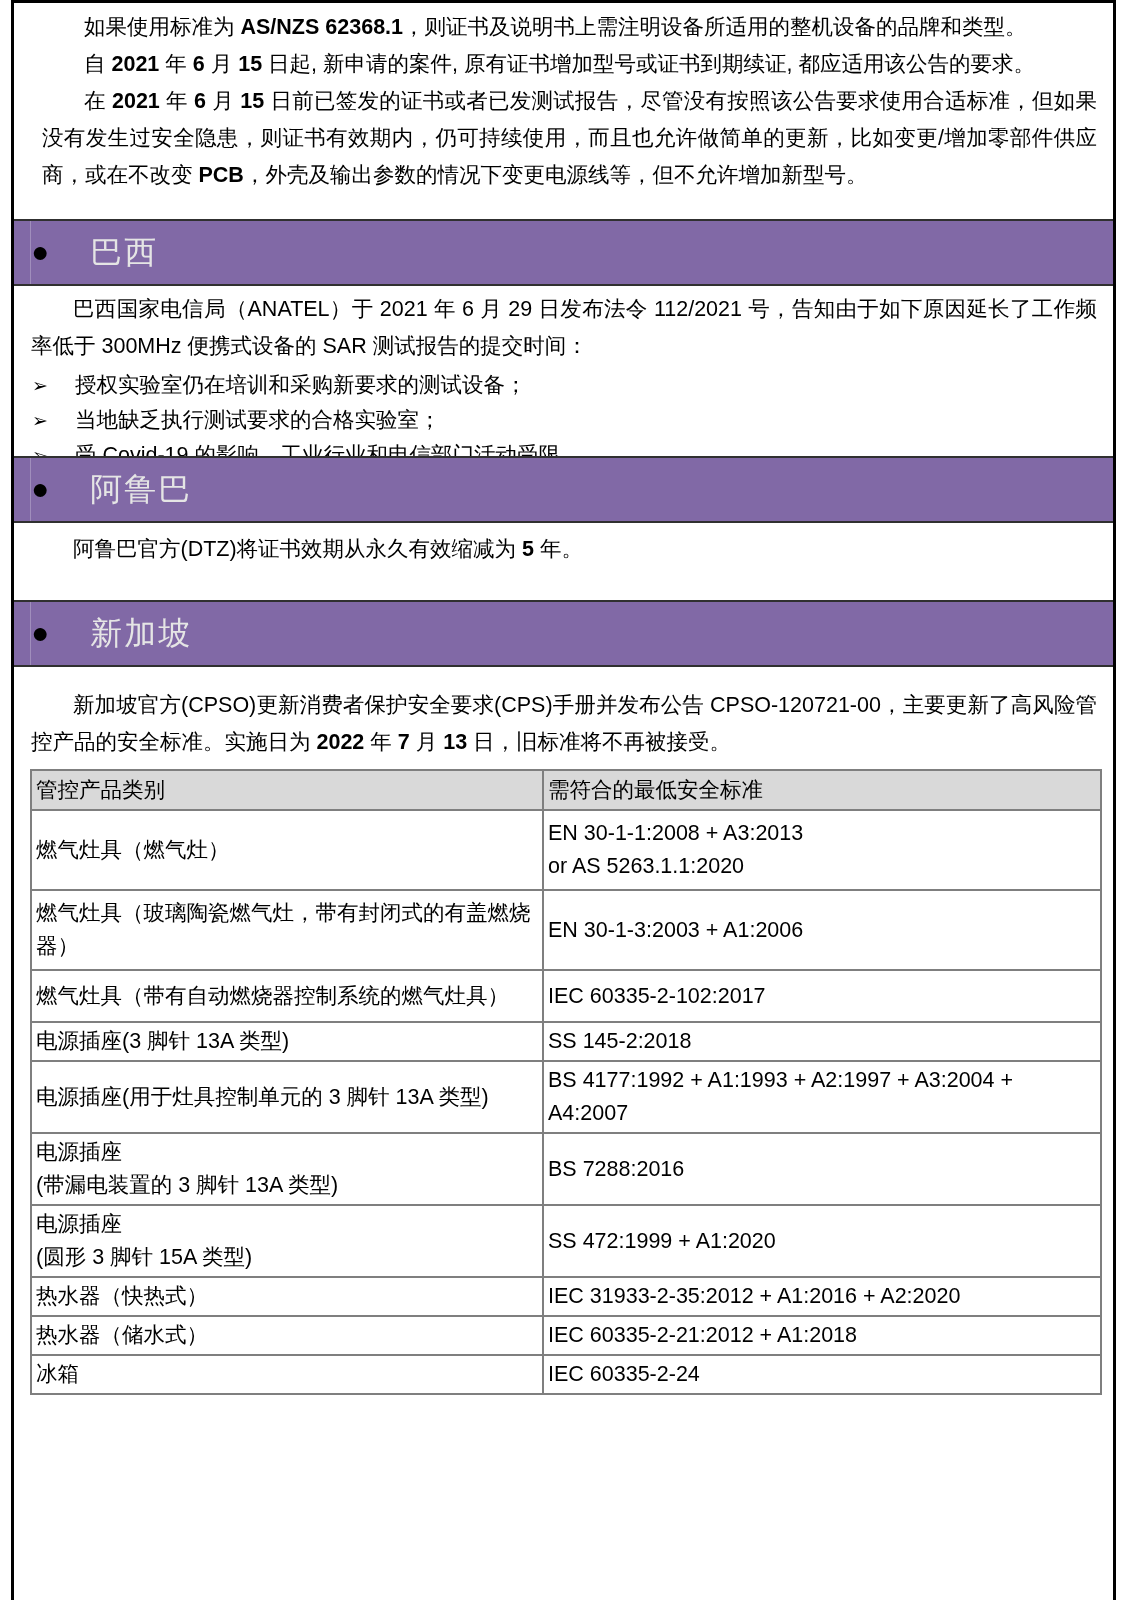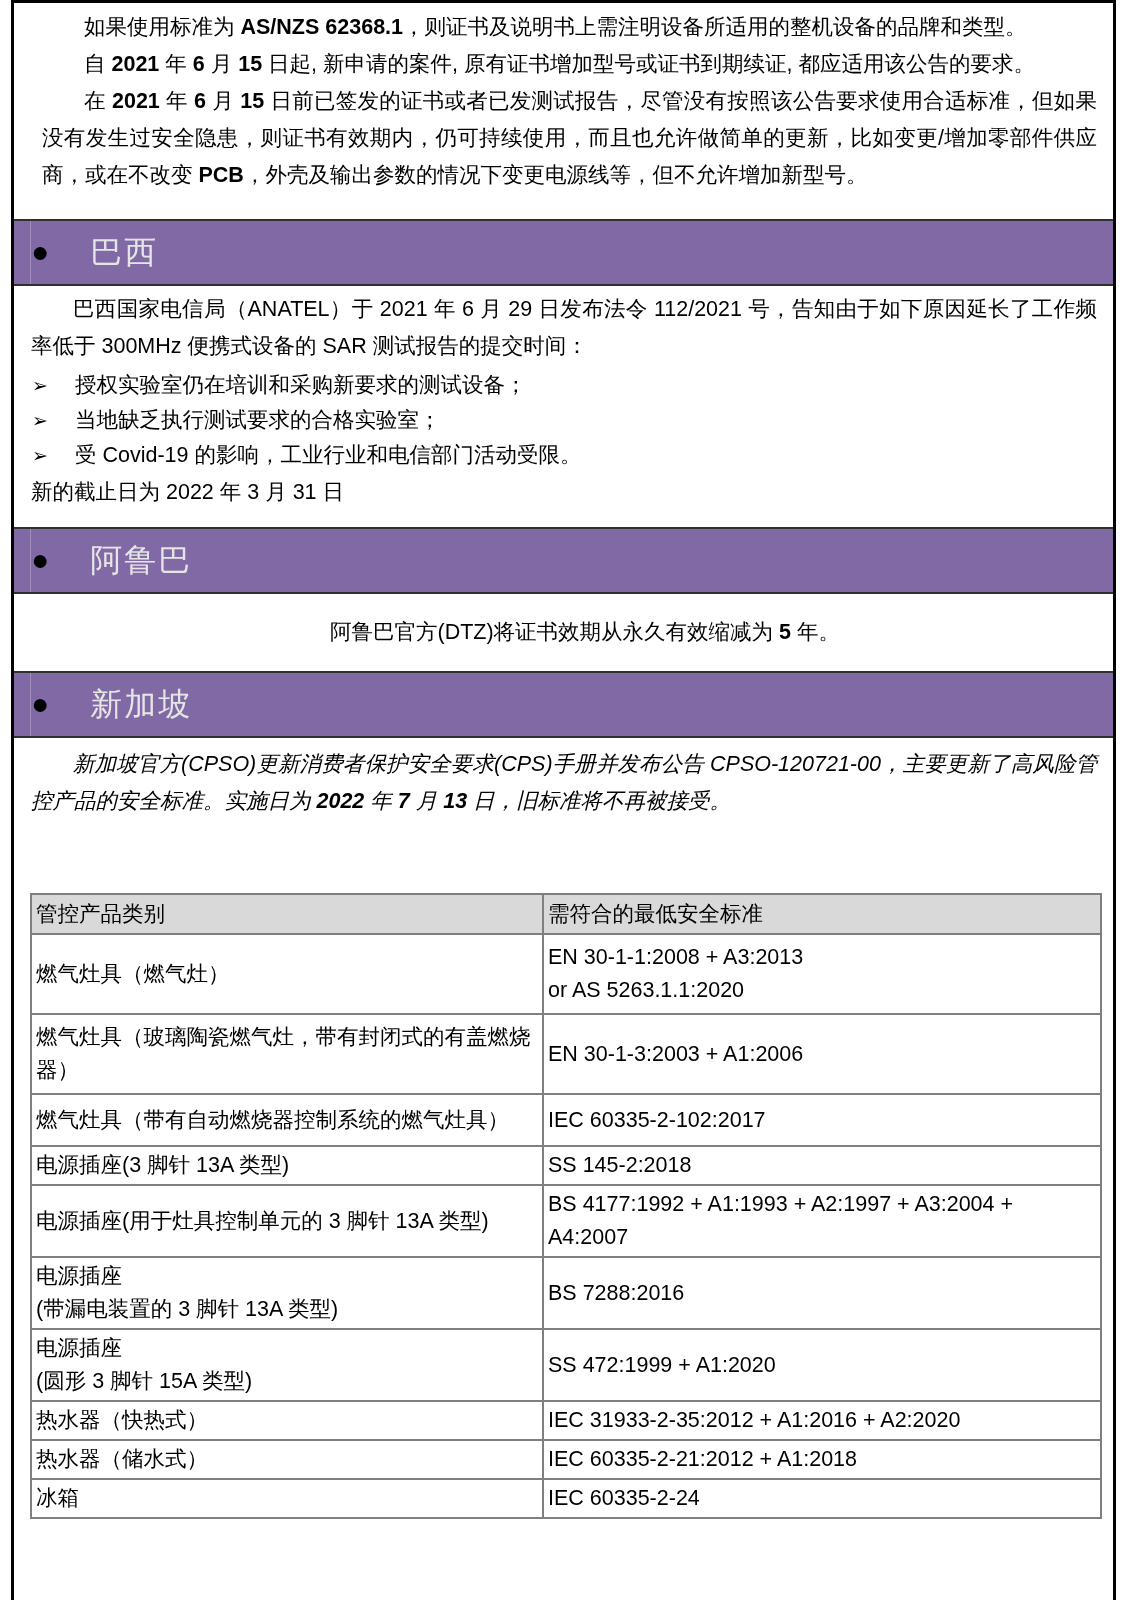--- a/index.html
+++ b/index.html
@@ -24,30 +24,30 @@
   }
   .band.first{margin-top:25px;}
   .band .dot{
     margin-left:17px;font-size:30px;line-height:1;color:#000;
     transform:translateY(-1px);
   }
   .band .title{margin-left:41px;font-size:32px;color:#e5e5e5;letter-spacing:2px;}
   .band .grid-line{position:absolute;left:16px;top:0;bottom:0;width:1px;background:rgba(255,255,255,0.25);}
   
   .sec{box-sizing:border-box;padding:0 16px 0 17px;}
-  .sec-brazil{height:241px;padding-top:5px;}
+  .sec-brazil{height:170px;padding-top:5px;}
   .sec-brazil .lead{margin:0;font-size:21.5px;line-height:37px;text-indent:42px;text-align:justify;}
   .arrow-list{list-style:none;margin:3px 0 0 0;padding:0;}
   .arrow-list li{display:flex;line-height:35px;font-size:21.5px;}
   .arrow-list .arrow{width:44px;font-size:19px;padding-left:1px;box-sizing:border-box;}
   .arrow-list .btext{flex:1;}
   .deadline{margin:1px 0 0 0;font-size:21.5px;line-height:36px;}
   .sec-aruba{height:77px;padding-top:8px;}
-  .sec-aruba p{margin:12px;font-size:21.5px;line-height:36px;text-indent:42px;text-align:center;}
-  .sec-sg{height:155px;padding-top:8px;font-style:italic;}
+  .sec-aruba p{margin:0;font-size:21.5px;line-height:36px;text-indent:42px;}
+  .sec-sg{height:102px;padding-top:20px;}
   .sec-sg p{margin:0;font-size:21.5px;line-height:37px;text-indent:42px;text-align:justify;}
   
   table.reg{
     border-collapse:collapse;table-layout:fixed;
     margin-left:16px;width:1070px;
   }
   table.reg th,table.reg td{
     border:2px solid #7F7F7F;
     padding:2px 8px 2px 4px;
     font-size:21.5px;font-weight:400;text-align:left;vertical-align:middle;

